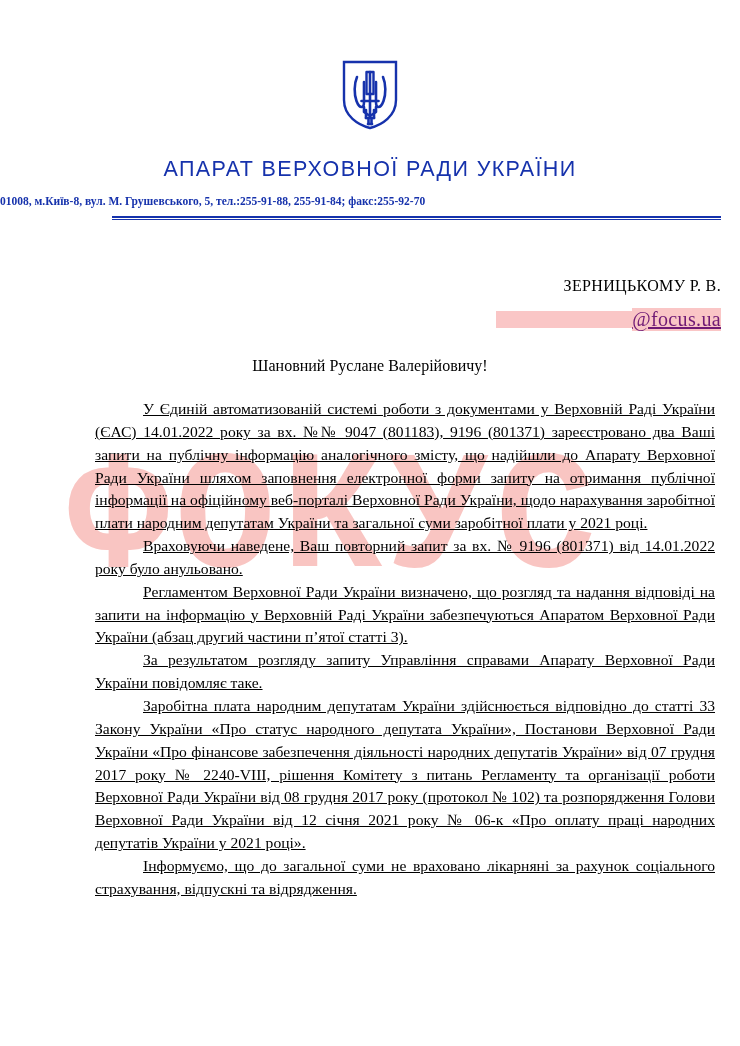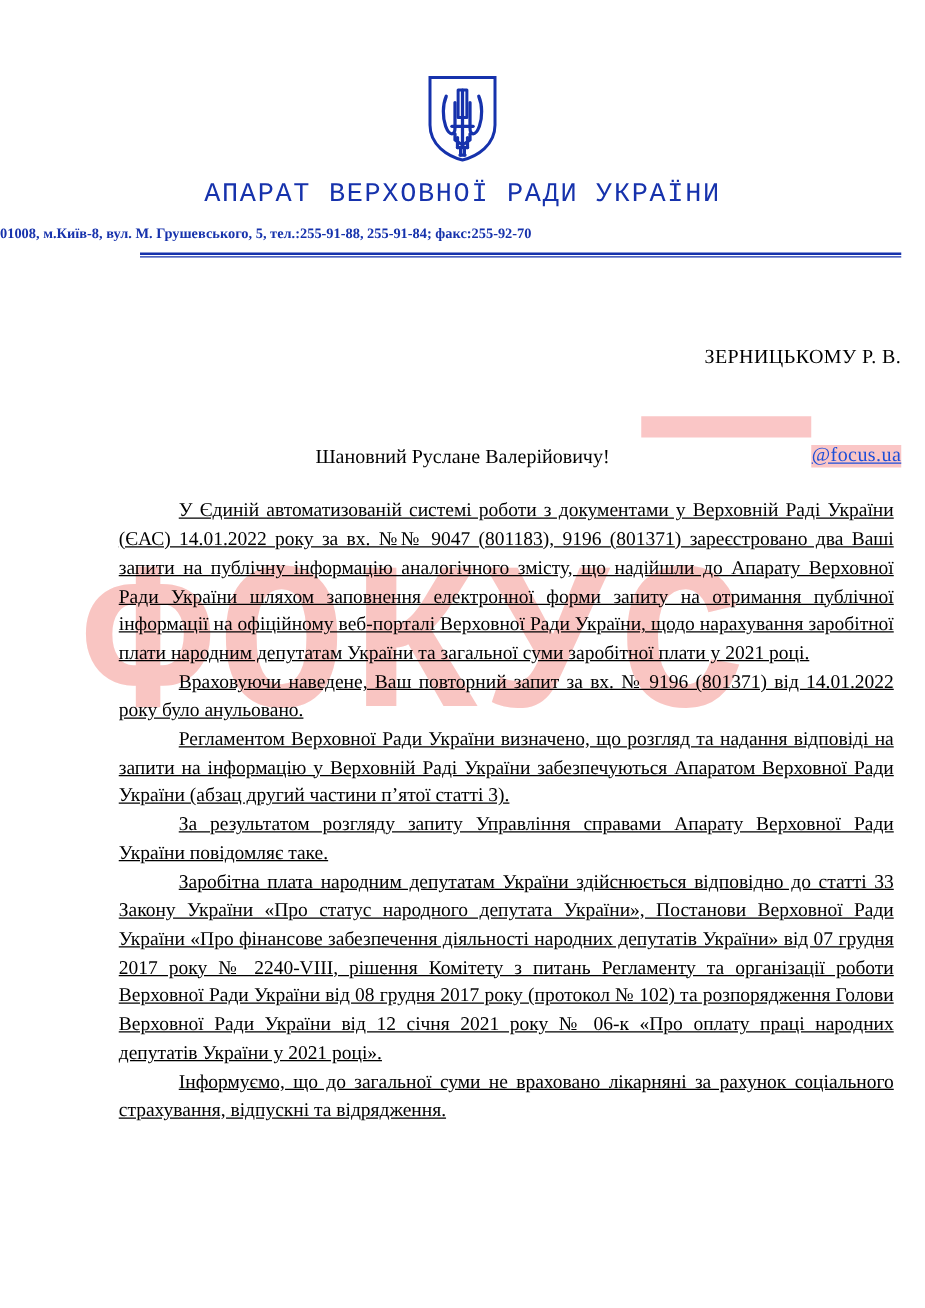--- a/index.html
+++ b/index.html
@@ -39,22 +39,22 @@
   .emblem {
     display: block;
   }
 
   .org-title {
     text-align: center;
     color: #1632ac;
     font-size: 21.5px;
     letter-spacing: 1.35px;
     font-weight: 400;
-    margin-top: 9px;
-    font-family: Liberation Mono, monospace;
+    margin-top: 23px;
+    font-family: Liberation Sans, sans-serif;
   }
 
   .org-subtitle {
     text-align: center;
     color: #1632ac;
     font-size: 13.5px;
     font-weight: bold;
     letter-spacing: 1.4px;
     margin-top: 16px;
     font-family: "Liberation Serif", "DejaVu Serif", serif;
@@ -103,26 +103,25 @@
     justify-content: flex-end;
   }
   .redaction-bar {
     display: inline-block;
     width: 136px;
     height: 17px;
     background: #fac6c6;
     vertical-align: middle;
   }
   .email-link {
-    color: #1d4ed8;
+    color: #701a75;
     text-decoration: underline;
-    font-size: 16px;
+    font-size: 20px;
     margin-left: 0px;
     background: #fac6c6;
-    margin-top: 48px;
   }
 
   
   .salutation {
     position: absolute;
     top: 357px;
     left: 0;
     width: 740px;
     text-align: center;
     font-size: 16px;

